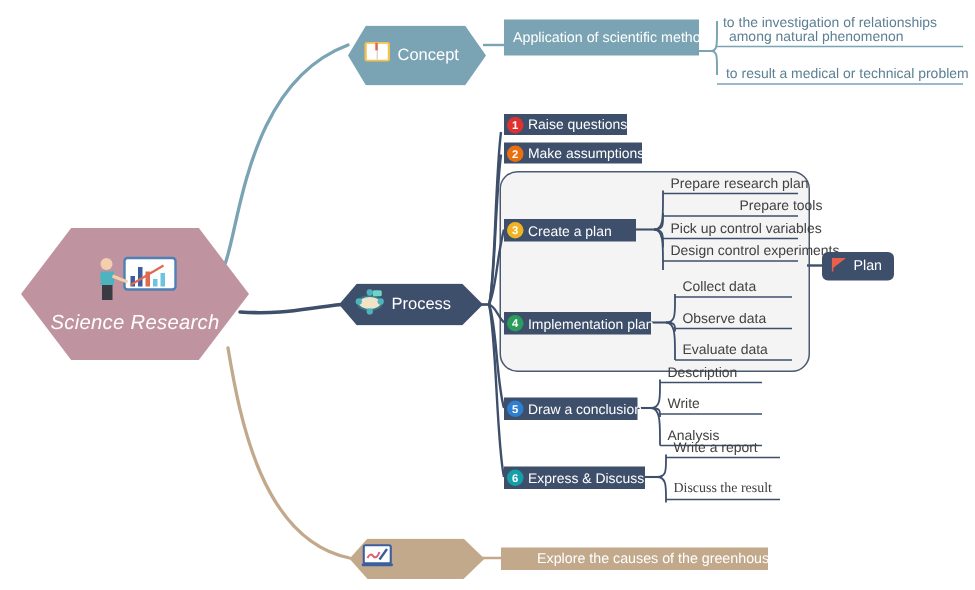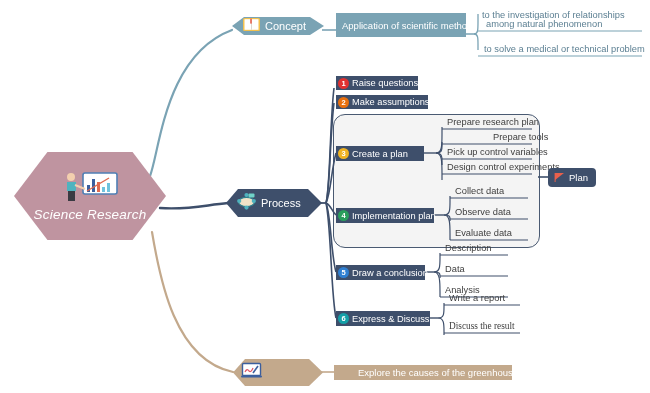--- a/index.html
+++ b/index.html
@@ -136,21 +136,21 @@
         <path d="M26 20 L48 7" stroke="#e06a4f" stroke-width="1.4" fill="none"></path>
         <circle cx="10" cy="6" r="4" fill="#f3cfae"></circle>
         <path d="M6 11 h9 v9 h-9 z" fill="#4fb3bf"></path>
         <path d="M7 20 h7 v10 h-7 z" fill="#3a3a42"></path>
         <path d="M14 14 L24 18" stroke="#f3cfae" stroke-width="2" fill="none"></path>
       </svg>
     </span>
     <span style="font-size:13.5px;letter-spacing:.2px;font-style:italic;">Science Research</span>
   </div>
 
-  <div class="node hex right-point" style="left:232px;top:17px;width:92px;height:18px;background:#7aa3b4;">
+  <div class="node hex right-point" style="left:232px;top:17px;width:92px;height:40px;background:#7aa3b4;">
     <span class="icobox" style="margin:0 4px 0 10px;">
       <svg width="19" height="17" viewBox="0 0 19 17">
         <rect x="1" y="2" width="17" height="13" rx="1.5" fill="#f2c14e"></rect>
         <rect x="2.5" y="3.2" width="14" height="10.6" fill="#ffffff"></rect>
         <rect x="9" y="3.2" width="1" height="10.6" fill="#ddd9d0"></rect>
         <rect x="8.2" y="2.6" width="1.6" height="5" fill="#e8604c"></rect>
       </svg>
     </span>
     <span style="font-size:11px;">Concept</span>
   </div>
@@ -158,21 +158,21 @@
   <div class="node bar" style="left:336px;top:13px;width:130px;height:24px;background:#7aa3b4;">
     <span style="font-size:9.5px;">Application of scientific method</span>
   </div>
 
   <div class="node plainlabel" style="left:479px;top:6px;width:166px;height:25px;flex-direction:column;align-items:flex-start;justify-content:flex-end;color:#5b7f92;">
     <span style="font-size:9.3px;">to the investigation of relationships</span>
     <span style="font-size:9.3px;padding-left:4px;">among natural phenomenon</span>
   </div>
 
   <div class="node plainlabel" style="left:481px;top:42px;width:164px;height:14px;color:#5b7f92;">
-    <span style="font-size:9.3px;">to solve a medical or technical problem</span>
+    <span style="font-size:9.3px;">to result a medical or technical problem</span>
   </div>
 
   <div class="node hex right-point" style="left:226px;top:189px;width:96px;height:28px;background:#3e4f6b;">
     <span class="icobox" style="margin:0 4px 0 10px;">
       <svg width="21" height="18" viewBox="0 0 21 18">
         <ellipse cx="10.5" cy="10" rx="8" ry="4.6" fill="#f0e3c8" stroke="#2f7f8c" stroke-width="1.2"></ellipse>
         <circle cx="10.5" cy="3" r="2.1" fill="#4fb3bf"></circle>
         <circle cx="3.2" cy="9" r="2.1" fill="#4fb3bf"></circle>
         <circle cx="17.8" cy="9" r="2.1" fill="#4fb3bf"></circle>
         <circle cx="10.5" cy="15.6" r="2.1" fill="#4fb3bf"></circle>
@@ -237,21 +237,21 @@
 
   <div class="node bar" style="left:336px;top:265px;width:89px;height:15px;background:#3e4f6b;padding-left:2px;">
     <span class="badge" style="width:11px;height:11px;font-size:7.5px;background:#2f7fd1;margin-right:3px;">5</span>
     <span style="font-size:9.3px;">Draw a conclusion</span>
   </div>
 
   <div class="node plainlabel" style="left:442px;top:242px;width:66px;height:13px;">
     <span style="font-size:9.3px;">Description</span>
   </div>
   <div class="node plainlabel" style="left:442px;top:263px;width:66px;height:13px;">
-    <span style="font-size:9.3px;">Data</span>
+    <span style="font-size:9.3px;">Write</span>
   </div>
   <div class="node plainlabel" style="left:442px;top:284px;width:66px;height:13px;">
     <span style="font-size:9.3px;">Analysis</span>
   </div>
 
   <div class="node bar" style="left:336px;top:311px;width:94px;height:15px;background:#3e4f6b;padding-left:2px;">
     <span class="badge" style="width:11px;height:11px;font-size:7.5px;background:#14a0a8;margin-right:3px;">6</span>
     <span style="font-size:9.3px;">Express &amp; Discuss</span>
   </div>
 

